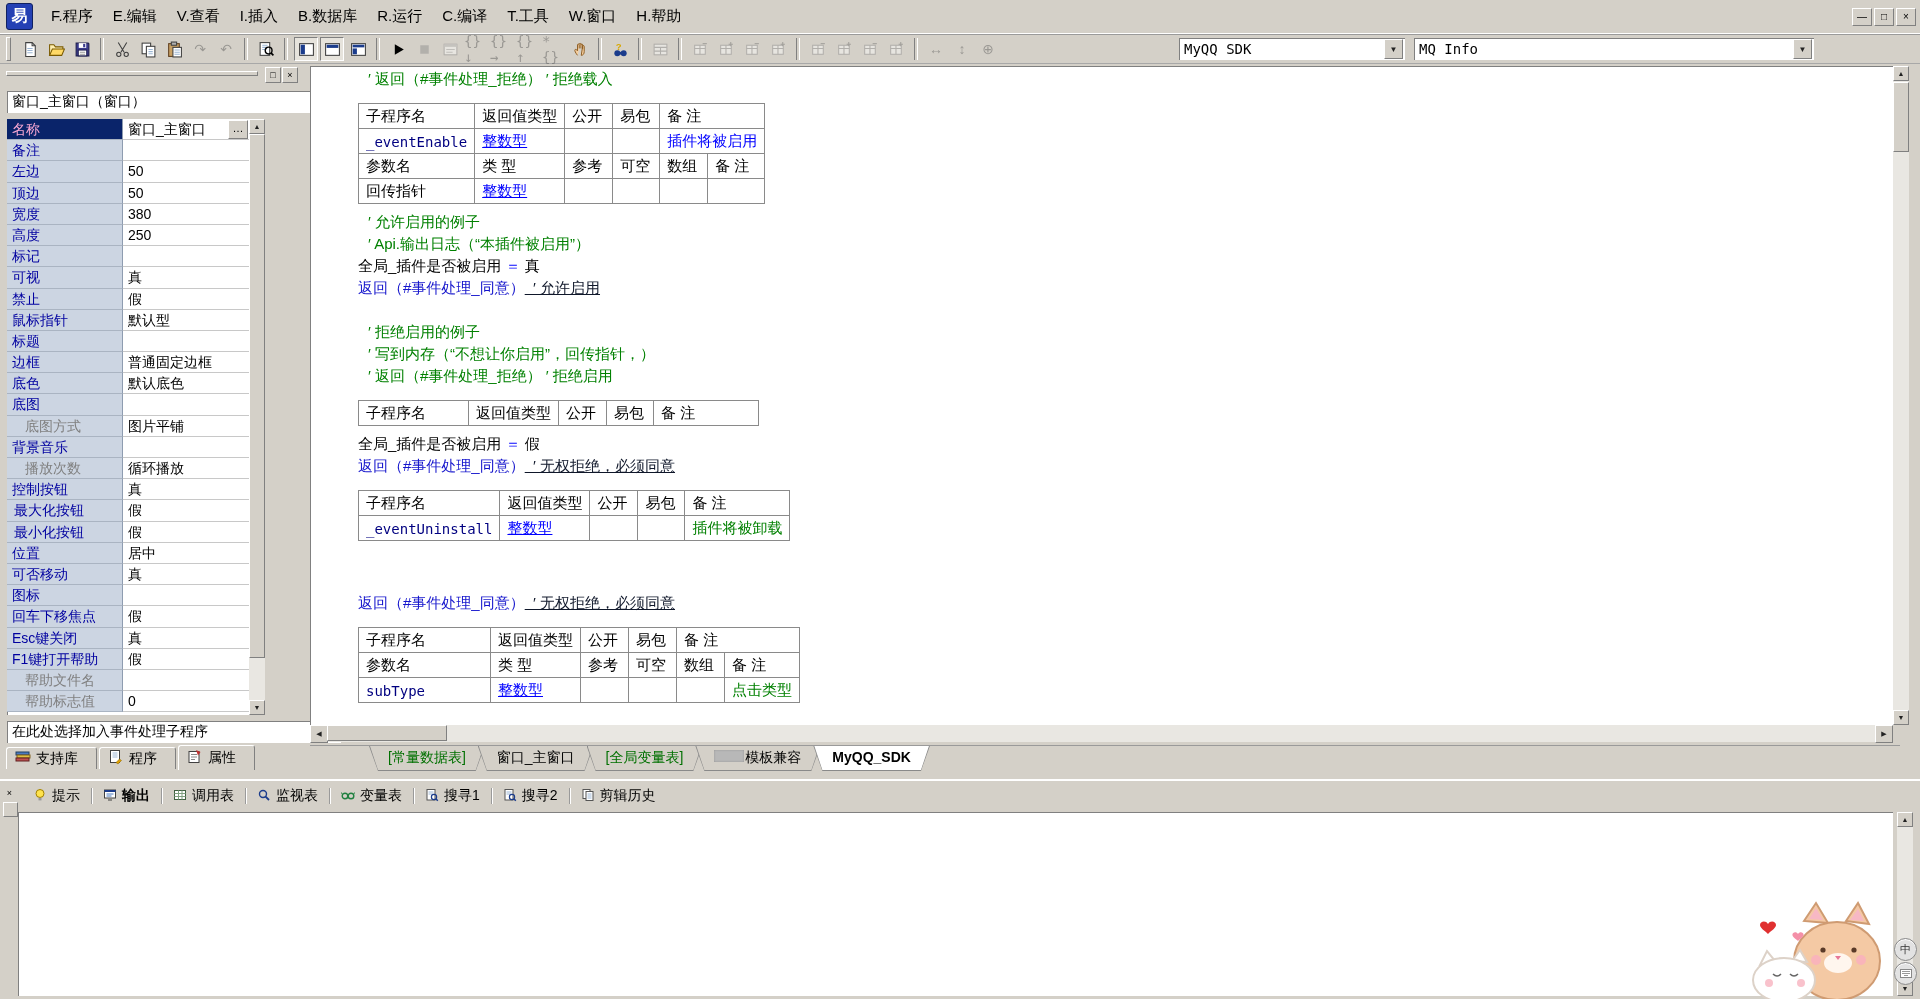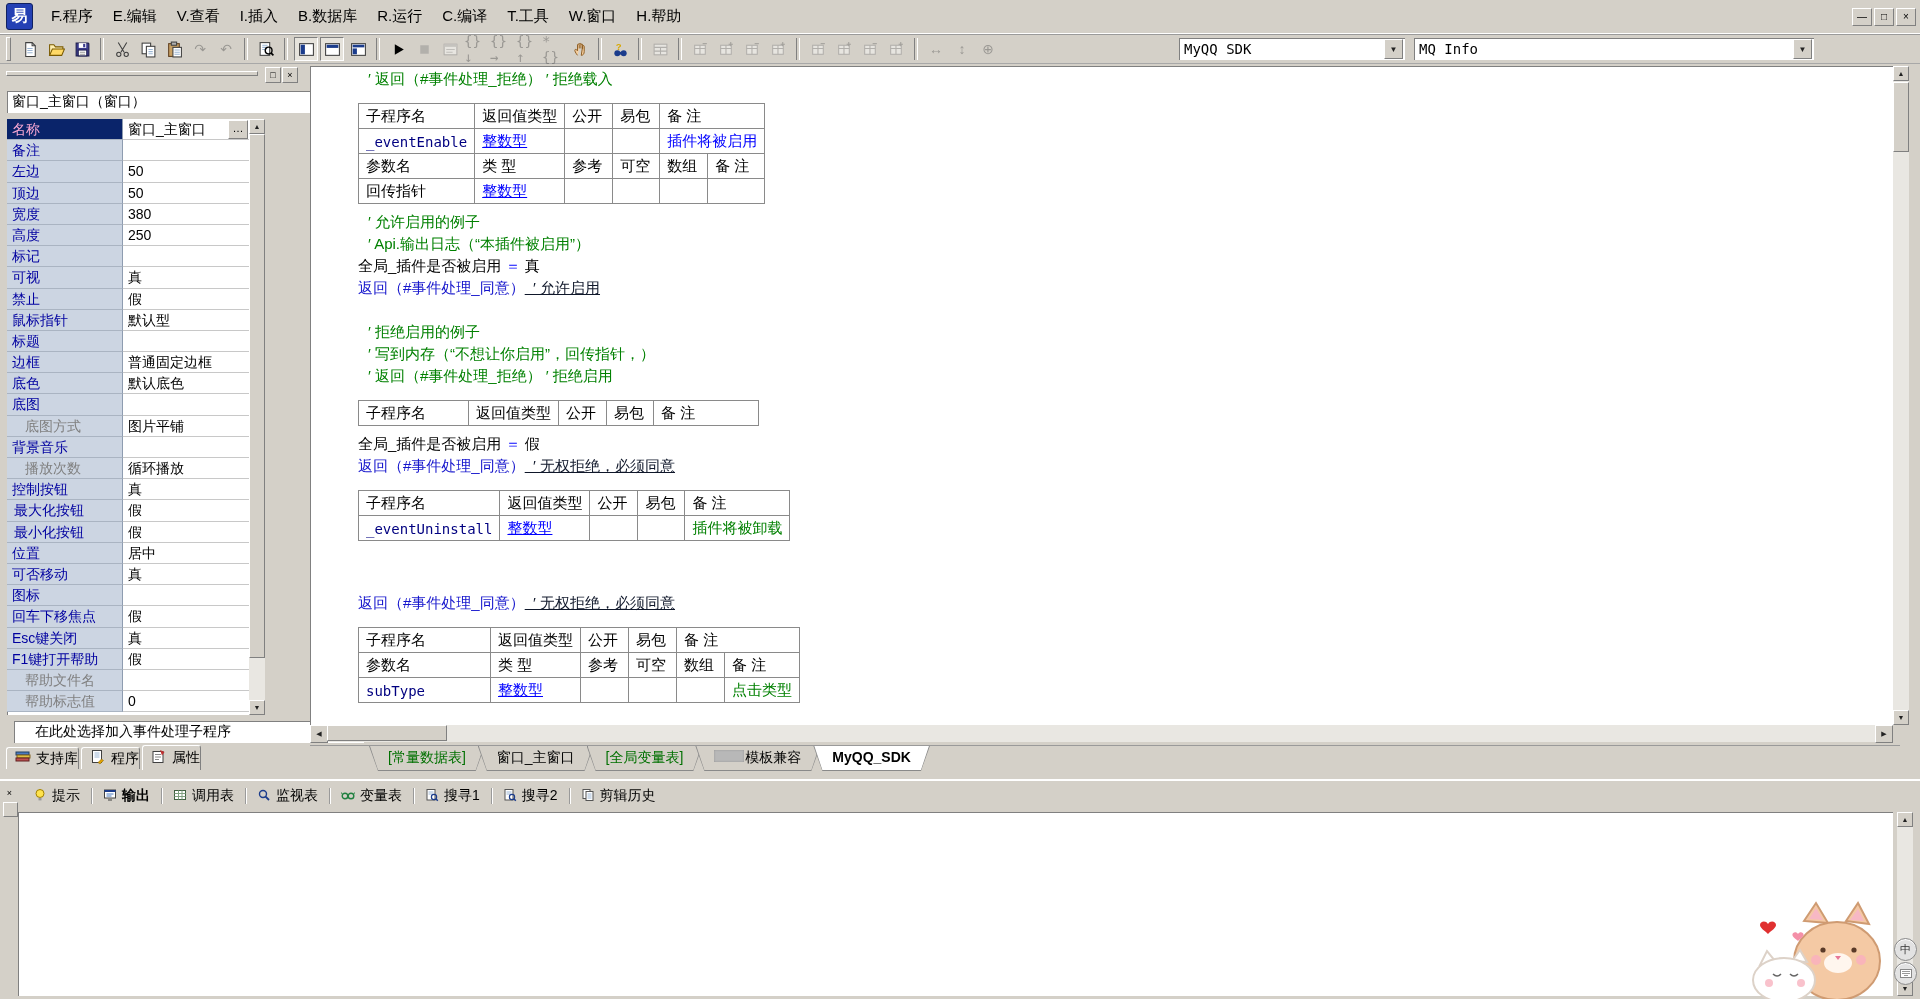--- a/index.html
+++ b/index.html
@@ -56,24 +56,24 @@
   .plabel.child{padding-left:18px;color:#808080;}
   .pvalue{flex:1;background:#fff;border-bottom:1px solid #c8c8c8;padding:2px 0 0 5px;box-sizing:border-box;
           font-size:14px;white-space:nowrap;overflow:hidden;position:relative;}
   .ellipsis-btn{position:absolute;right:1px;top:1px;width:18px;height:17px;background:#d4d0c8;font-size:11px;
                 line-height:15px;text-align:center;}
   .scrollbar-v{position:absolute;width:16px;background:#e9e7e2;}
   #grid-scroll{right:0;top:0;height:100%;}
   .sb-btn{position:absolute;left:0;width:16px;height:15px;background:#d4d0c8;display:flex;align-items:center;
           justify-content:center;font-size:7px;color:#222;box-sizing:border-box;}
   .sb-thumb{position:absolute;left:0;width:16px;background:#d4d0c8;box-sizing:border-box;}
-  #event-combo{position:absolute;left:12px;top:655px;width:334px;padding-left:16px;}
+  #event-combo{position:absolute;left:5px;top:655px;width:334px;}
   #event-combo .combo-text{font-family:"Liberation Sans","DejaVu Sans",sans-serif;font-size:14px;}
   #prop-tabs{position:absolute;left:4px;top:681px;height:26px;display:flex;}
-  .ptab{display:flex;align-items:center;gap:5px;padding:2px 0 2px 8px;background:#d4d0c8;
+  .ptab{display:flex;align-items:center;gap:5px;padding:2px 18px 2px 8px;background:#d4d0c8;
         border:1px solid;border-color:#fff #808080 #808080 #fff;border-bottom:none;font-size:14px;
         border-radius:3px 3px 0 0;margin-right:2px;height:22px;box-sizing:border-box;}
   .ptab.active{height:25px;margin-top:-2px;z-index:2;}
 
   
   #editor{position:absolute;left:306px;top:66px;width:1606px;height:713px;}
   #code-area{position:absolute;left:4px;top:0;width:1583px;height:659px;background:#fff;overflow:hidden;
              box-shadow:inset 1px 1px 0 #808080;}
   #code-content{position:absolute;left:48px;top:2px;}
   .code-line{height:22px;line-height:22px;white-space:pre;font-size:15px;}

